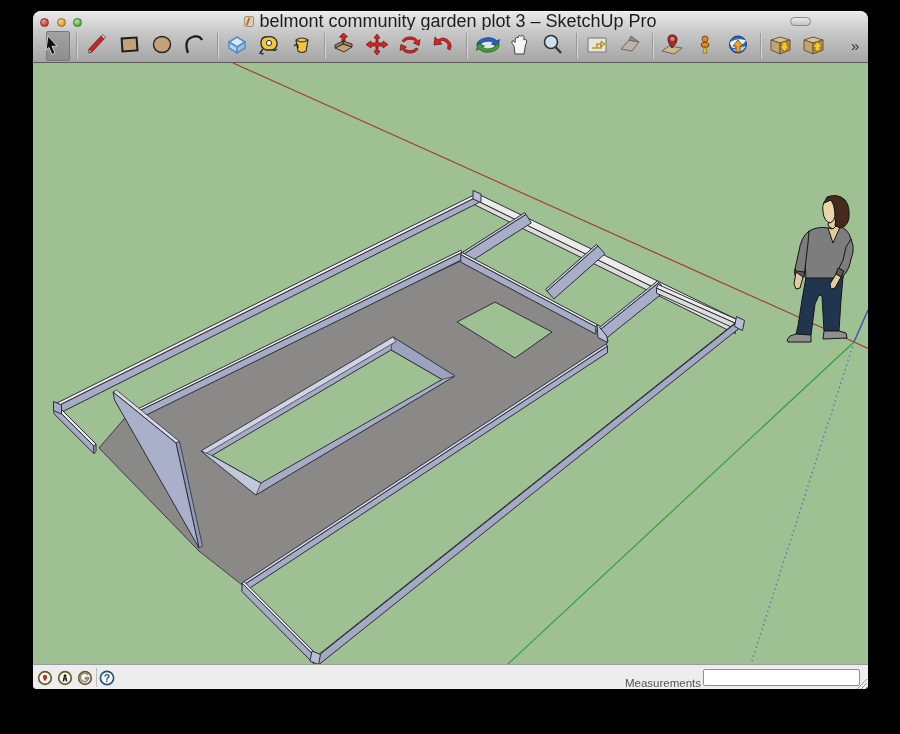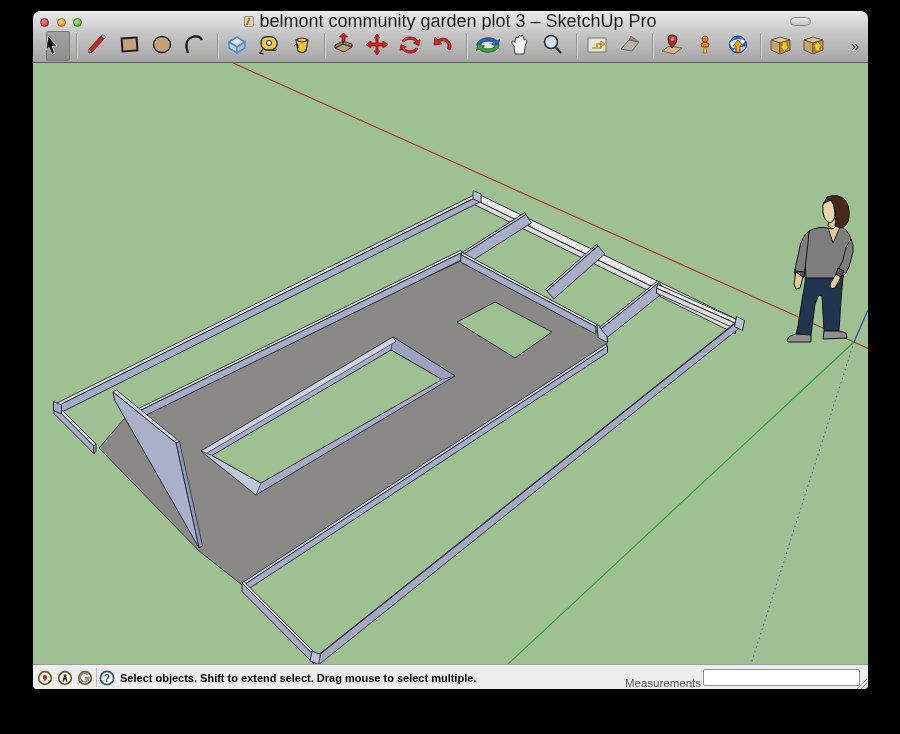--- a/index.html
+++ b/index.html
@@ -202,19 +202,18 @@
       <path d="M 12,9.8 Q 14.2,9.8 14.2,12 Q 14.2,13.8 12,16.2 Q 9.8,13.8 9.8,12 Q 9.8,9.8 12,9.8 Z" fill="#c03028"></path>
       <circle cx="32" cy="13" r="6.3" fill="#fdfdfb" stroke="#6f5d26" stroke-width="1.7"></circle>
       <circle cx="32" cy="10.8" r="1.5" fill="#222"></circle>
         <path d="M 30.4,12.2 L 33.6,12.2 L 34.4,16.6 L 32.8,16.6 L 32.4,14.3 L 31.6,14.3 L 31.2,16.6 L 29.6,16.6 Z" fill="#222"></path>
       <circle cx="52" cy="13" r="6.3" fill="#fdfdfb" stroke="#6f5d26" stroke-width="1.7"></circle>
       <path d="M 55,10 A 4.2,4.2 0 1 0 55.5,14 L 52.5,14 L 52.5,12.5 L 56.5,12.5" fill="none" stroke="#8a8a8a" stroke-width="1.6"></path>
       <line x1="63.5" y1="3" x2="63.5" y2="22" stroke="#bbb" stroke-width="1"></line>
       <circle cx="74" cy="13" r="6.6" fill="#fdfdfd" stroke="#29527e" stroke-width="1.7"></circle>
       <text x="74" y="17" text-anchor="middle" font-size="10.5" font-weight="bold" fill="#29527e" font-family="Liberation Sans,sans-serif">?</text>
     </svg>
-    <div style="position:absolute;left:87px;top:0;height:25px;display:flex;align-items:center;font-size:11px;font-weight:bold;color:#000">Select objects. Shift to extend select. Drag mouse to select multiple.</div>
     <div style="position:absolute;right:167px;top:5px;height:25px;display:flex;align-items:center;font-size:11.5px;color:#555">Measurements</div>
     <div style="position:absolute;right:8px;top:4px;width:157px;height:17px;background:#fff;border:1px solid #909090;border-radius:2px"></div>
     <svg style="position:absolute;right:0px;top:13px" width="12" height="12">
         <path d="M 11,1 L 1,11 M 11,5 L 5,11 M 11,9 L 9,11" stroke="#999" stroke-width="1"></path>
       </svg>
   </div>
 </div>
 </body></html>

